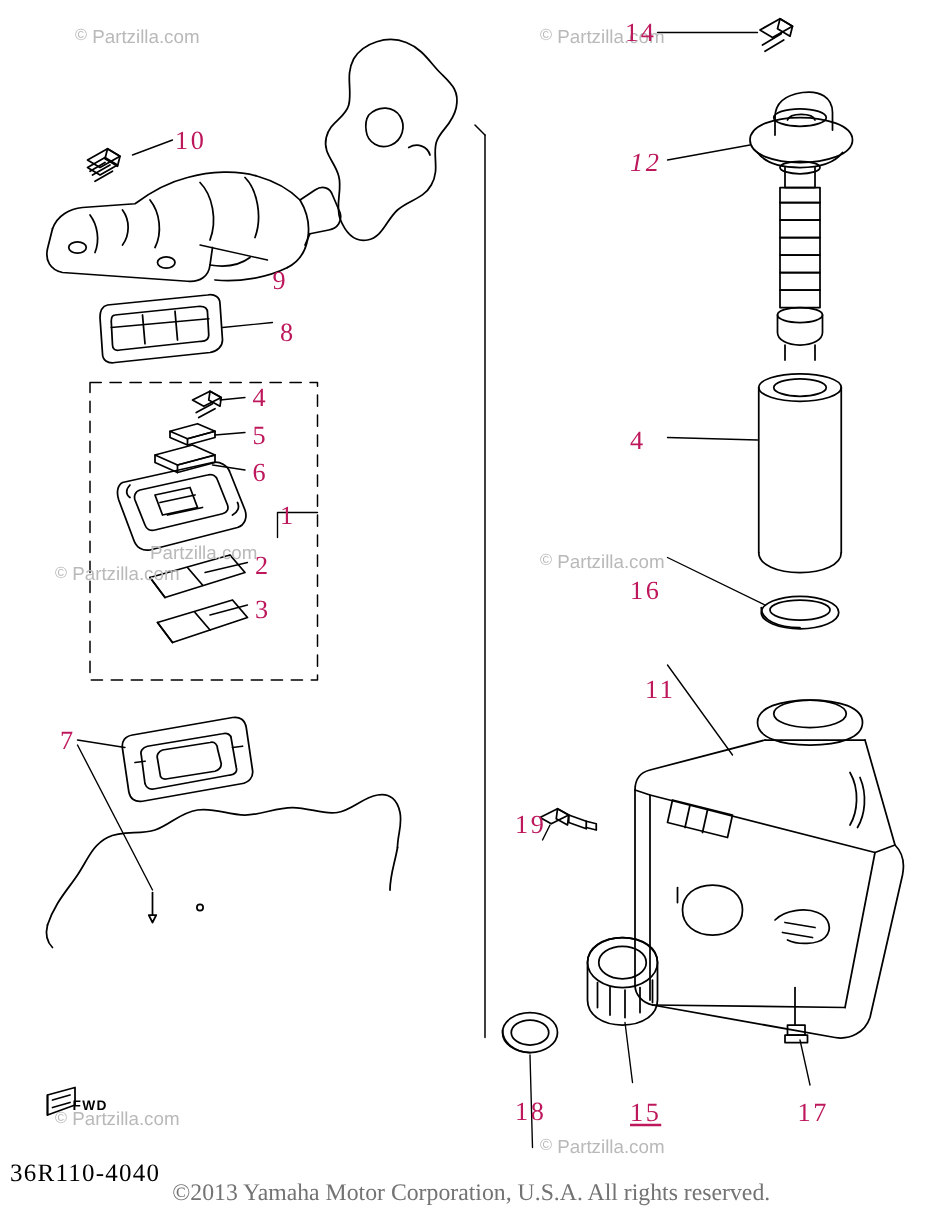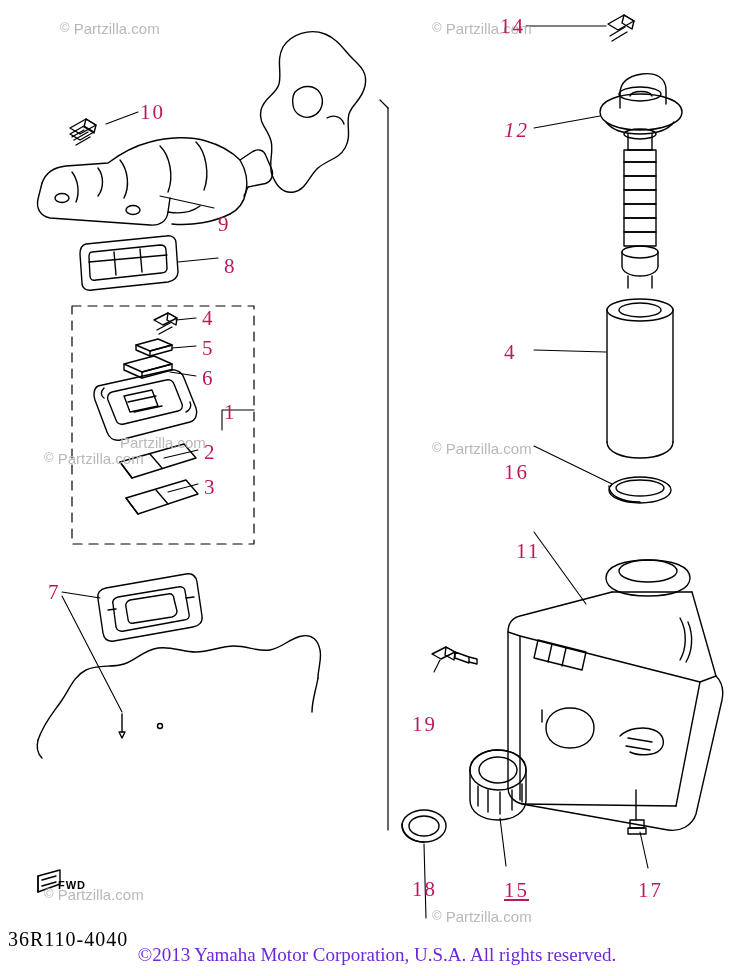--- a/index.html
+++ b/index.html
@@ -65,21 +65,21 @@
     letter-spacing: 1px;
   }
   #copyright {
     position: absolute;
     left: 0;
     top: 944px;
     width: 754px;
     text-align: center;
     font-family: "Liberation Serif", serif;
     font-size: 19px;
-    color: #6d28d9;
+    color: #737373;
   }
 </style>
 </head>
 <body>
 
 <div id="diagram-root">
 
   <svg class="svg-layer" viewBox="0 0 754 976" xmlns="http://www.w3.org/2000/svg">
     <g fill="none" stroke="#000" stroke-width="1.4" stroke-linejoin="round" stroke-linecap="round">
 
@@ -344,21 +344,21 @@
   <div class="callout" style="left:202px; top:366px;">6</div>
   <div class="callout" style="left:224px; top:400px;">1</div>
   <div class="callout" style="left:204px; top:440px;">2</div>
   <div class="callout" style="left:204px; top:475px;">3</div>
   <div class="callout" style="left:48px;  top:580px;">7</div>
   <div class="callout" style="left:500px; top:14px;">14</div>
   <div class="callout" style="left:504px; top:118px;font-style:italic;">12</div>
   <div class="callout" style="left:504px; top:340px;">4</div>
   <div class="callout" style="left:504px; top:460px;">16</div>
   <div class="callout" style="left:516px; top:520px;margin-top:19px;">11</div>
-  <div class="callout" style="left:412px; top:712px;">19</div>
+  <div class="callout" style="left:412px; top:647px;">19</div>
   <div class="callout" style="left:504px; top:878px;text-decoration:underline;">15</div>
   <div class="callout" style="left:412px; top:877px;">18</div>
   <div class="callout" style="left:638px; top:878px;">17</div>
 
   <div id="fwd-label">FWD</div>
   <div id="part-number">36R110-4040</div>
   <div id="copyright">©2013  Yamaha Motor Corporation, U.S.A. All rights reserved.</div>
 
 </div>
 

